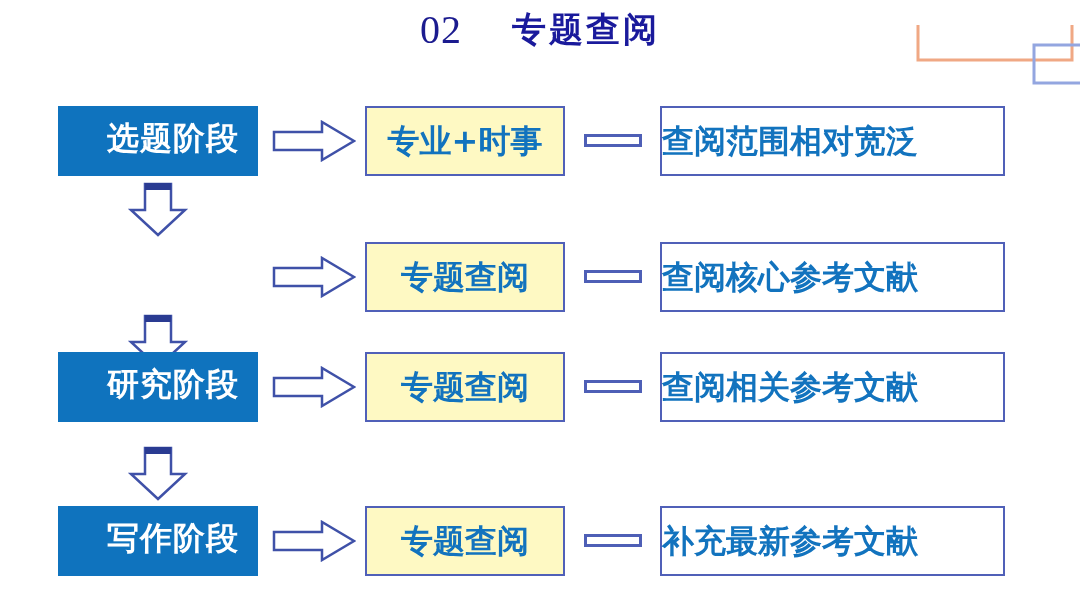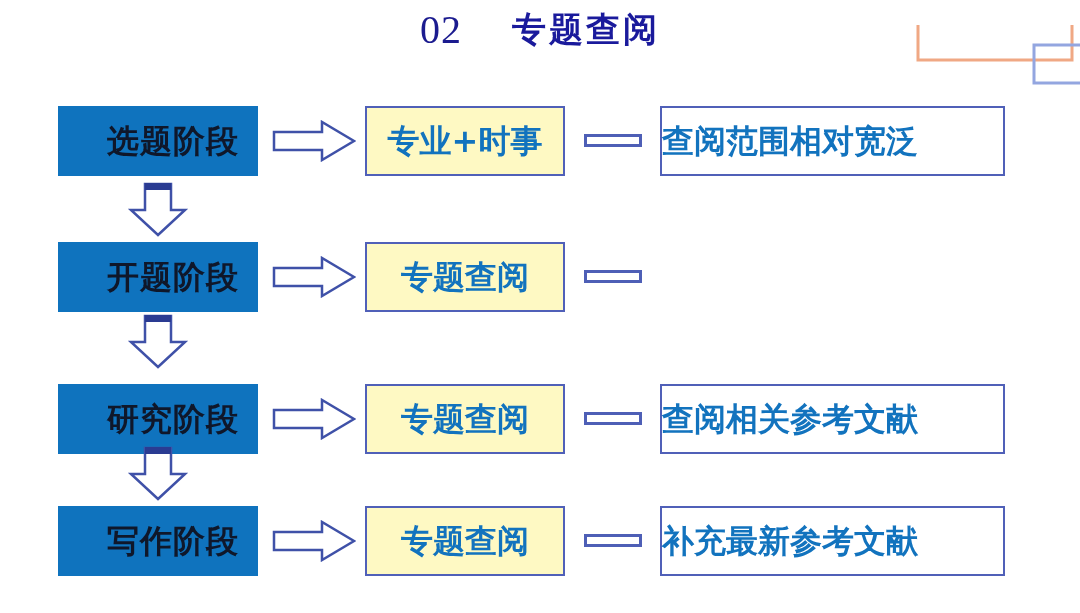--- a/index.html
+++ b/index.html
@@ -55,42 +55,42 @@
 
   
   .flow-row {
     position: absolute;
     left: 0;
     width: 1080px;
     height: 70px;
   }
   .row-0 { top: 106px; }
   .row-1 { top: 242px; }
-  .row-2 { top: 384px; }
+  .row-2 { top: 352px; }
   .row-3 { top: 506px; }
 
   
   .stage-box {
     position: absolute;
     left: 58px;
     top: 0;
     width: 200px;
     height: 70px;
     background: #0f73be;
     display: flex;
     align-items: center;
     justify-content: center;
   }
   .stage-label {
-    color: #0f172a;
+    color: #ffffff;
     font-size: 32px;
     font-weight: bold;
     letter-spacing: 1px;
     line-height: 1;
-    font-family: Liberation Sans, sans-serif;
+    font-family: Liberation Mono, monospace;
     margin-left: 30px;
   }
 
   
   .arrow-right {
     position: absolute;
     left: 272px;
     top: 14px;
     width: 84px;
     height: 42px;
@@ -192,32 +192,32 @@
 </div>
 
 <div class="arrow-down down-0">
   <svg width="62" height="58" viewBox="0 0 62 58" xmlns="http://www.w3.org/2000/svg">
     <path d="M 18 4 L 44 4 L 44 30 L 58 30 L 31 55 L 4 30 L 18 30 Z" fill="#ffffff" stroke="#3f51a8" stroke-width="2.5" stroke-linejoin="miter"></path>
     <rect x="18" y="3" width="26" height="7" fill="#2a3b92"></rect>
   </svg>
 </div>
 
 <div class="flow-row row-1">
-  <div class="stage-box">
-    <span class="stage-label">开题阶段</span>
-  </div>
   <div class="arrow-right">
     <svg width="84" height="42" viewBox="0 0 84 42" xmlns="http://www.w3.org/2000/svg">
       <path d="M 2 12 L 50 12 L 50 2 L 82 21 L 50 40 L 50 30 L 2 30 Z" fill="#ffffff" stroke="#3f51a8" stroke-width="2.5" stroke-linejoin="miter"></path>
     </svg>
   </div>
   <div class="mid-box">
     <span class="outline-label">专题查阅</span>
   </div>
   <div class="connector-bar"></div>
+  <div class="end-box">
+    <span class="outline-label">查阅核心参考文献</span>
+  </div>
 </div>
 
 <div class="arrow-down down-1">
   <svg width="62" height="58" viewBox="0 0 62 58" xmlns="http://www.w3.org/2000/svg">
     <path d="M 18 4 L 44 4 L 44 30 L 58 30 L 31 55 L 4 30 L 18 30 Z" fill="#ffffff" stroke="#3f51a8" stroke-width="2.5" stroke-linejoin="miter"></path>
     <rect x="18" y="3" width="26" height="7" fill="#2a3b92"></rect>
   </svg>
 </div>
 
 <div class="flow-row row-2">

